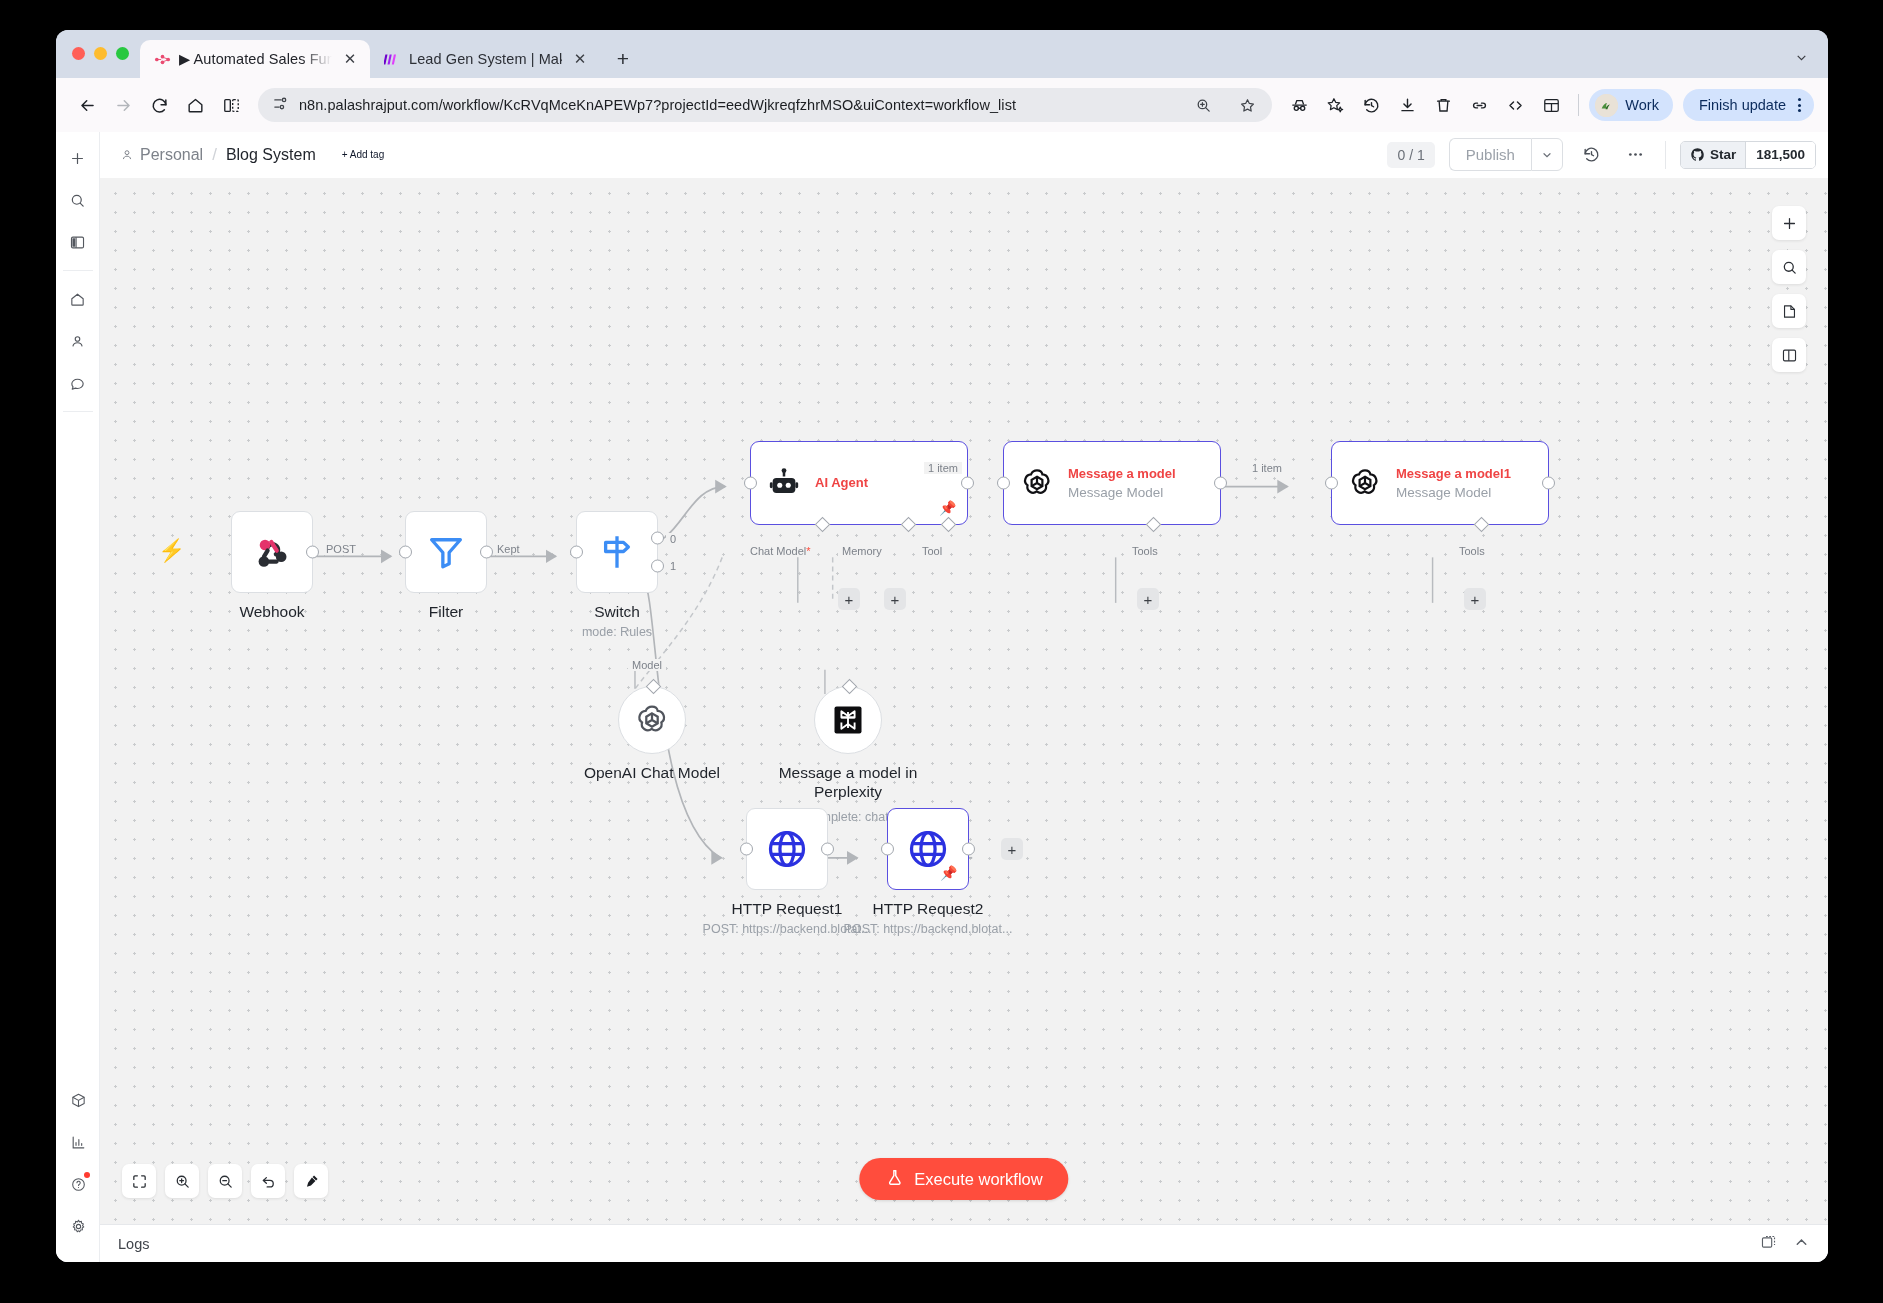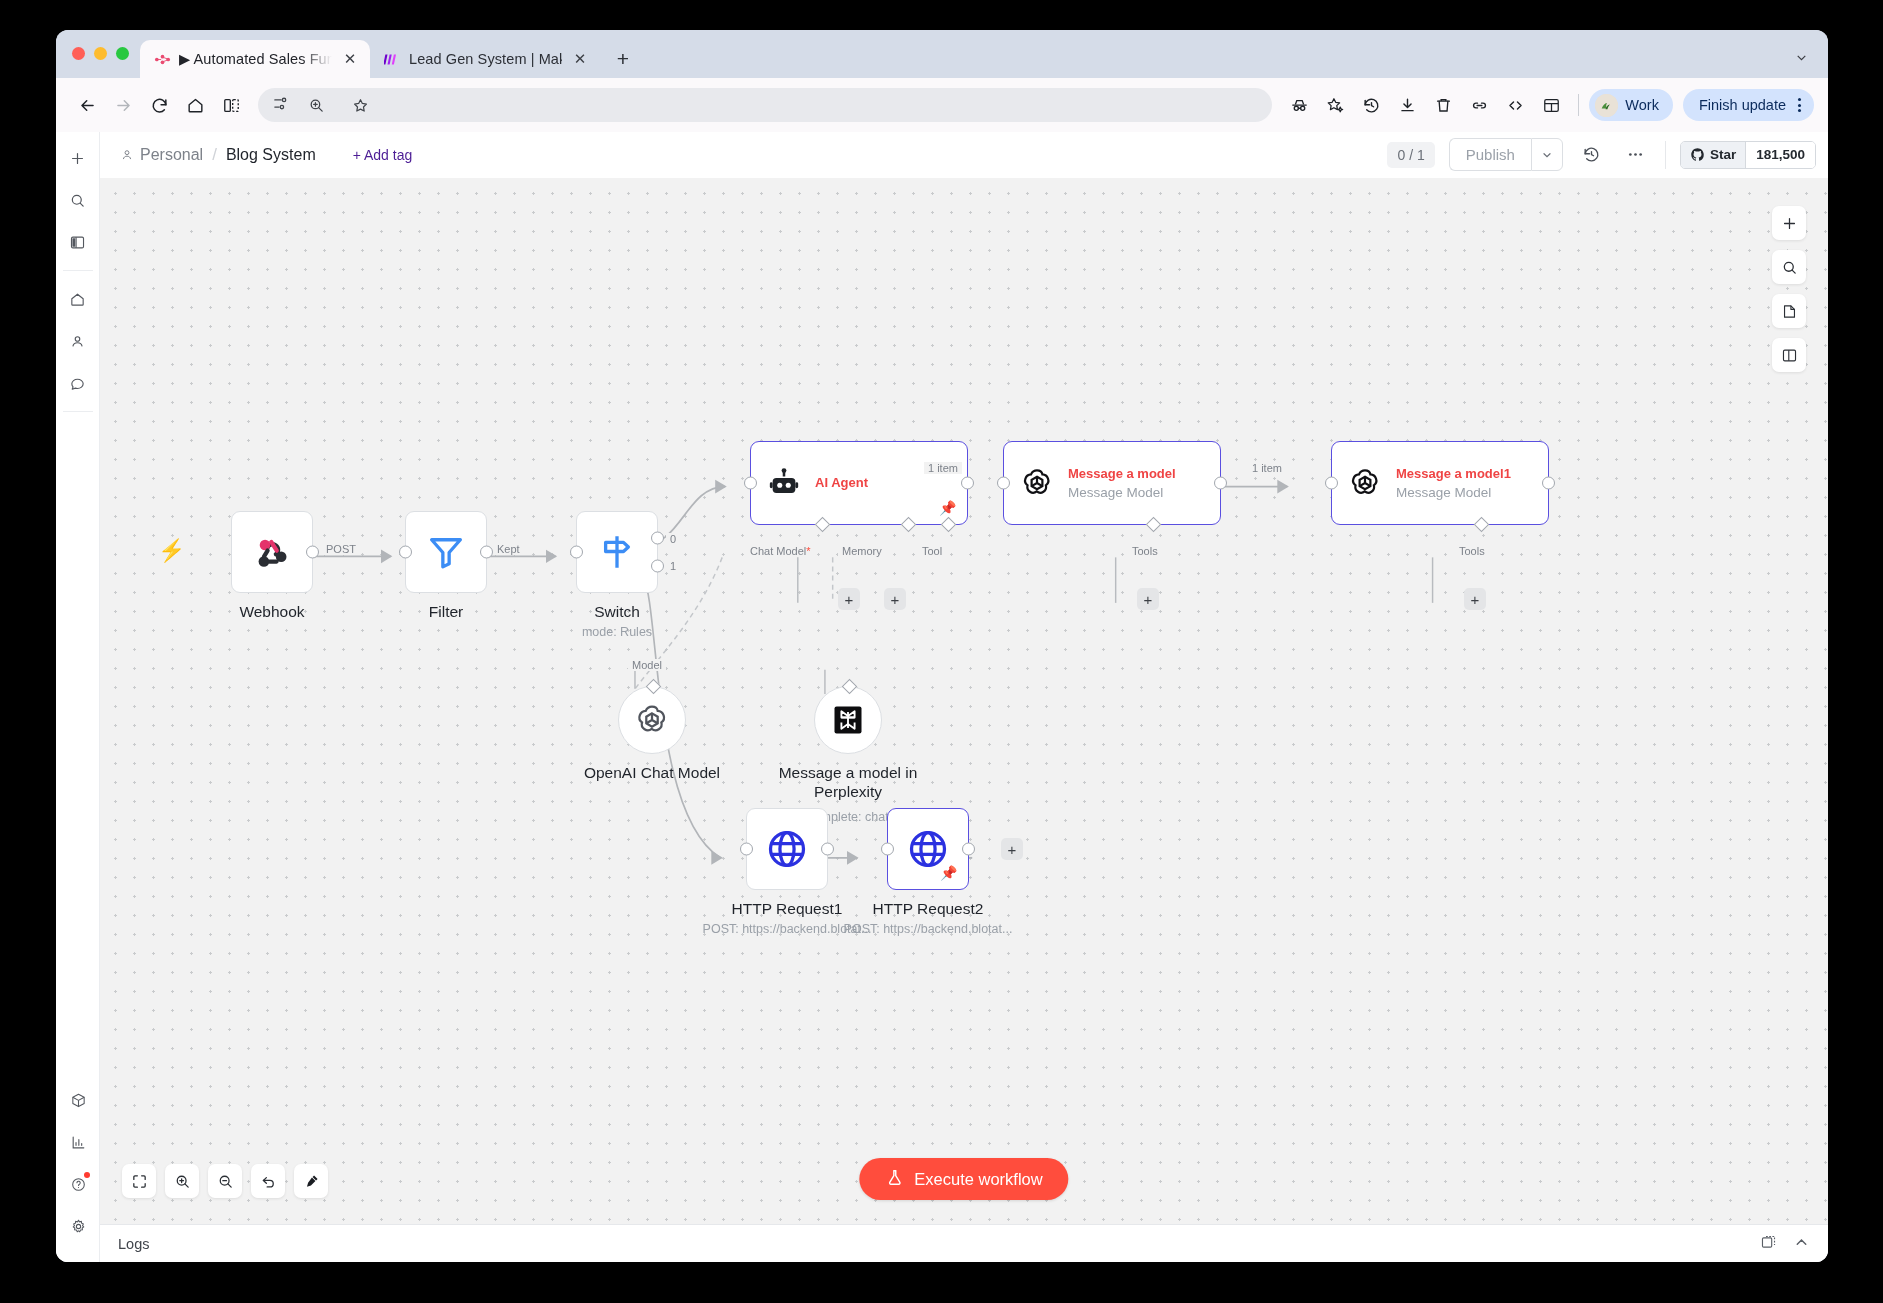--- a/index.html
+++ b/index.html
@@ -171,21 +171,21 @@
     border-bottom: 1px solid transparent;
     position: relative;
     z-index: 6;
     flex: 0 0 46px;
     gap: 7px;
   }
   .breadcrumb { display: flex; align-items: center; gap: 9px; font-size: 16px; }
   .bc-personal { color: #7d828a; display:flex; align-items:center; gap:6px; }
   .bc-slash { color: #d0d3d8; font-size: 17px; }
   .bc-name { color: #1f232a; }
-  .bc-addtag { color: #4c1d95; font-size: 14px; margin-left: 28px; }
+  .bc-addtag { color: #0f172a; font-size: 10px; margin-left: 17px; }
 
   .hdr-right { margin-left: auto; display: flex; align-items: center; gap: 14px; }
   .counter {
     background: #f1f2f4; color: #6b7078;
     border-radius: 5px; font-size: 14px;
     padding: 5px 10px;
     margin-left: 24px;
   }
   .publish-group { display: flex; }
   .publish-btn {
@@ -433,20 +433,21 @@
     </div>
 
     <div class="omnibox">
       <span>
         <svg width="17" height="17" viewBox="0 0 24 24" fill="none" stroke="#41454b" stroke-width="1.8" stroke-linecap="round">
             <path d="M4 7h9M4 17h6"></path>
             <circle cx="17" cy="7" r="2.4"></circle>
             <circle cx="14" cy="17" r="2.4"></circle>
           </svg>
       </span>
+      <span class="omni-url">n8n.palashrajput.com/workflow/KcRVqMceKnAPEWp7?projectId=eedWjkreqfzhrMSO&amp;uiContext=workflow_list</span>
       <span class="tbtn">
         <svg width="17" height="17" viewBox="0 0 24 24" fill="none" stroke="#41454b" stroke-width="1.8" stroke-linecap="round">
             <circle cx="10.5" cy="10.5" r="6"></circle>
             <path d="M15 15l5 5M8 10.5h5M10.5 8v5"></path>
           </svg>
       </span>
       <span class="tbtn">
         <svg width="17" height="17" viewBox="0 0 24 24" fill="none" stroke="#41454b" stroke-width="1.7" stroke-linejoin="round">
             <path d="M12 3.8l2.6 5.3 5.8.85-4.2 4.1 1 5.8-5.2-2.7-5.2 2.7 1-5.8-4.2-4.1 5.8-.85z"></path>
           </svg>

